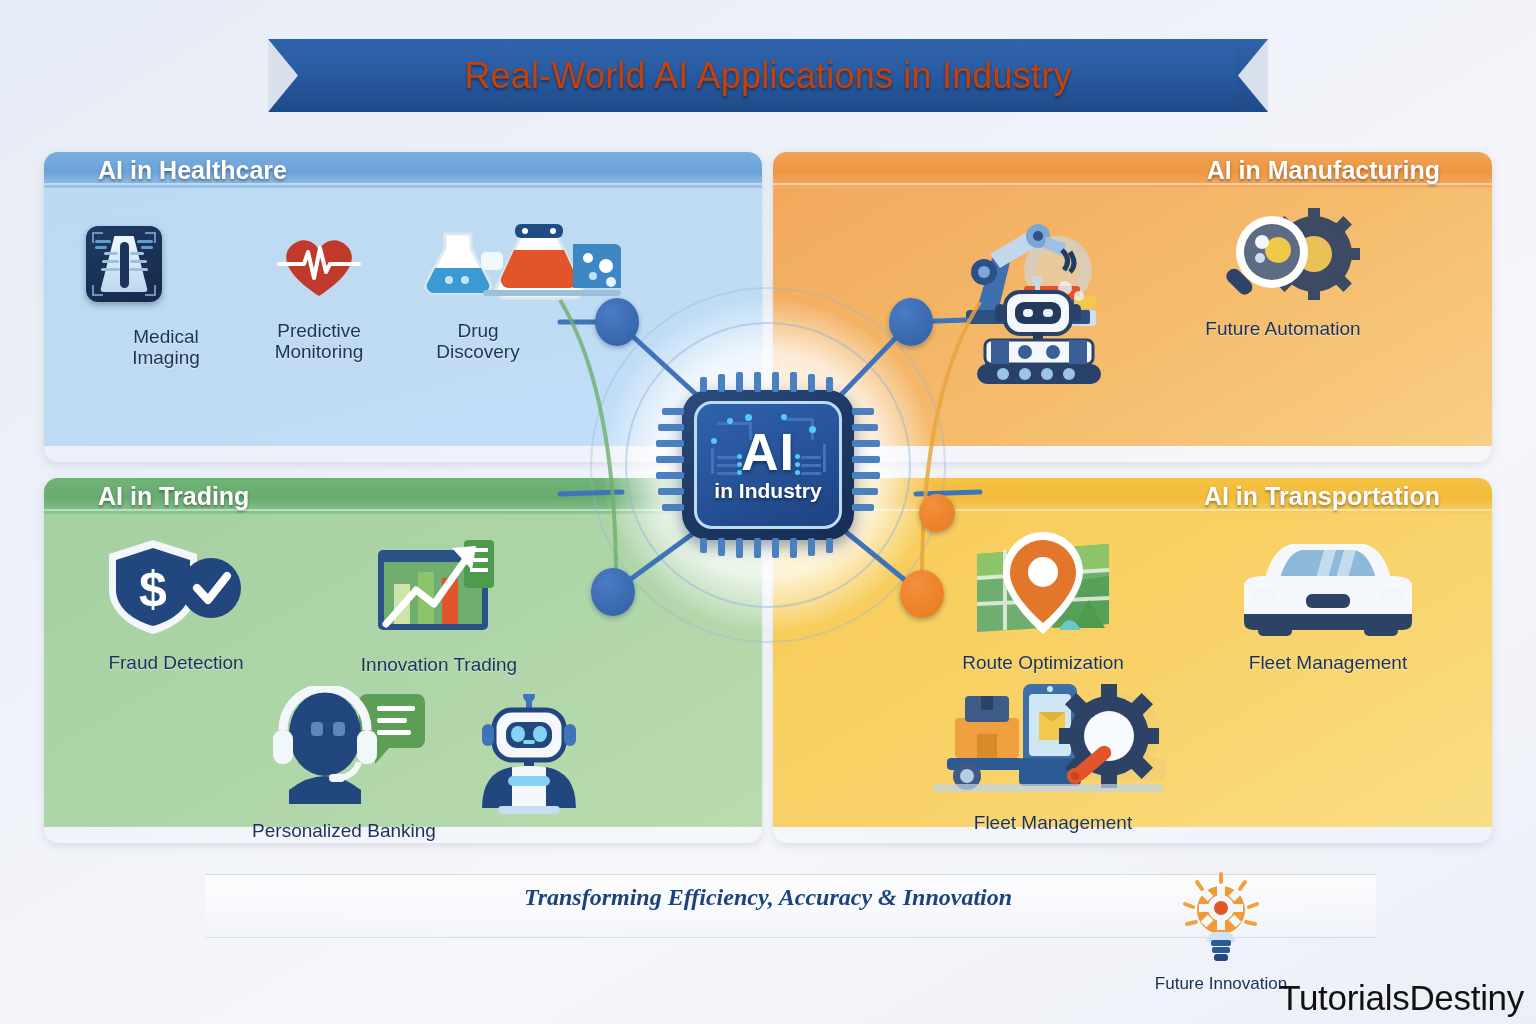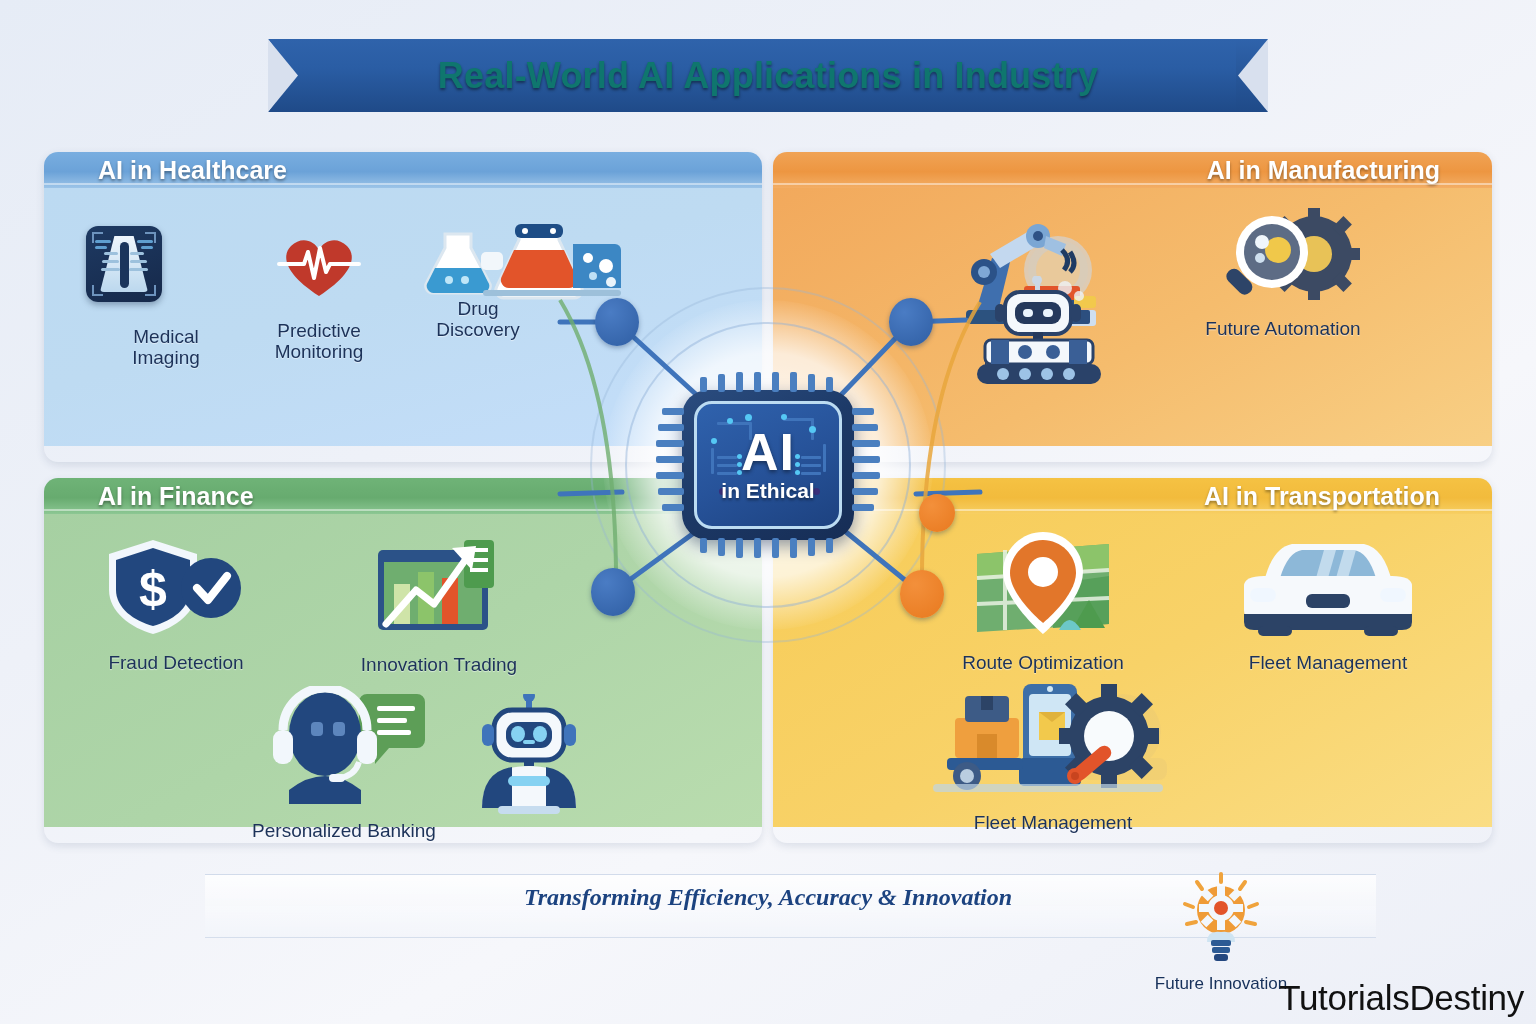--- a/index.html
+++ b/index.html
@@ -23,21 +23,21 @@
     content:"";position:absolute;right:0;top:0;width:32px;height:100%;
     background:linear-gradient(180deg,#2f63ab,#1f4a88);
     clip-path:polygon(0 0,100% 0,100% 100%,0 100%,0 100%);
   }
   .ribbon-notch-l,.ribbon-notch-r{position:absolute;top:0;height:100%;width:30px;
     background:#d8e0ee;}
   .ribbon-notch-l{left:0;clip-path:polygon(0 0,30px 50%,0 100%);}
   .ribbon-notch-r{right:0;clip-path:polygon(30px 0,30px 100%,0 50%);}
   .ribbon-title{
     position:absolute;inset:0;display:flex;align-items:center;justify-content:center;
-    color:#0f766e;font-size:36px;font-weight:bold;letter-spacing:.2px;
+    color:#c2410c;font-size:36px;font-weight:normal;letter-spacing:.2px;
     text-shadow:0 2px 3px rgba(0,0,0,.45);
     white-space:nowrap;
   }
 
   
   .panel{position:absolute;border-radius:14px;overflow:hidden;
          box-shadow:0 3px 9px rgba(40,60,100,.13);}
   .panel-head{position:relative;height:36px;}
   .panel-head .ht{
     position:absolute;top:50%;transform:translateY(-50%);
@@ -213,21 +213,21 @@
             <circle cx="170" cy="52" r="4" fill="#bfe0f5"></circle>
               <circle cx="188" cy="58" r="5" fill="#eaf4fb"></circle>
             <path d="M22 10 h26 v14 l18 34 a7 7 0 0 1 -6 11 h-50 a7 7 0 0 1 -6 -11 l18 -34 Z" fill="#ffffff" stroke="#dce7f0" stroke-width="3"></path>
             <path d="M12 44 h46 l7 14 a7 7 0 0 1 -6 11 h-48 a7 7 0 0 1 -6 -11 Z" fill="#3a9ad1"></path>
             <circle cx="26" cy="56" r="4" fill="#bfe6f8"></circle>
               <circle cx="42" cy="56" r="4" fill="#bfe6f8"></circle>
             <rect x="58" y="28" width="22" height="18" rx="5" fill="#f2f7fb"></rect>
             <rect x="60" y="66" width="138" height="6" rx="3" fill="#9dc0da"></rect>
           </svg>
         </div>
-        <div class="lbl" style="">Drug
+        <div class="lbl" style="margin-top:22px;">Drug
 Discovery</div>
       </div>
 
     </div>
   </div>
 
   <div class="panel" id="p-manu">
     <div class="panel-head right-t">
       <div class="ht">AI in Manufacturing</div>
       <div class="head-rule"></div>
@@ -319,21 +319,21 @@
           <circle cx="78" cy="98" r="6" fill="#9dc3e6"></circle>
             <circle cx="100" cy="98" r="6" fill="#9dc3e6"></circle>
         </svg>
       </div>
 
     </div>
   </div>
 
   <div class="panel" id="p-fin">
     <div class="panel-head left-t">
-      <div class="ht">AI in Finance</div>
+      <div class="ht">AI in Trading</div>
       <div class="head-rule"></div>
     </div>
     <div class="panel-body">
 
       <div class="item" style="left:22px;top:22px;width:220px;">
         <div class="icon-box">
           <svg width="150" height="100" viewBox="0 0 150 100">
             <path d="M52 4 L96 18 V54 C96 76 74 92 52 98 C30 92 8 76 8 54 V18 Z" fill="#f2f7fc"></path>
             <path d="M52 12 L89 24 V54 C89 72 71 85 52 90 C33 85 15 72 15 54 V24 Z" fill="#22477e"></path>
             <text x="52" y="70" font-family="Liberation Sans, sans-serif" font-size="50" font-weight="bold" fill="#ffffff" text-anchor="middle">$</text>
@@ -578,21 +578,21 @@
       <div class="dotc" style="left:40px;top:50px;width:5px;height:5px;"></div>
       <div class="dotc" style="left:40px;top:58px;width:5px;height:5px;"></div>
       <div class="dotc" style="left:40px;top:66px;width:5px;height:5px;"></div>
       <div class="dotc" style="left:98px;top:50px;width:5px;height:5px;"></div>
       <div class="dotc" style="left:98px;top:58px;width:5px;height:5px;"></div>
       <div class="dotc" style="left:98px;top:66px;width:5px;height:5px;"></div>
       <div class="dotc" style="left:22px;top:84px;width:7px;height:7px;background:#3a2f7a;"></div>
       <div class="dotc" style="left:116px;top:84px;width:7px;height:7px;background:#3a2f7a;"></div>
       <div class="chip-txt">
         <div class="chip-ai">AI</div>
-        <div class="chip-sub">in Ethical</div>
+        <div class="chip-sub">in Industry</div>
       </div>
     </div>
   </div>
 
   <div class="footer">
     <div class="footer-band"></div>
   </div>
 
   <div class="tagline">Transforming Efficiency, Accuracy &amp; Innovation</div>
 

